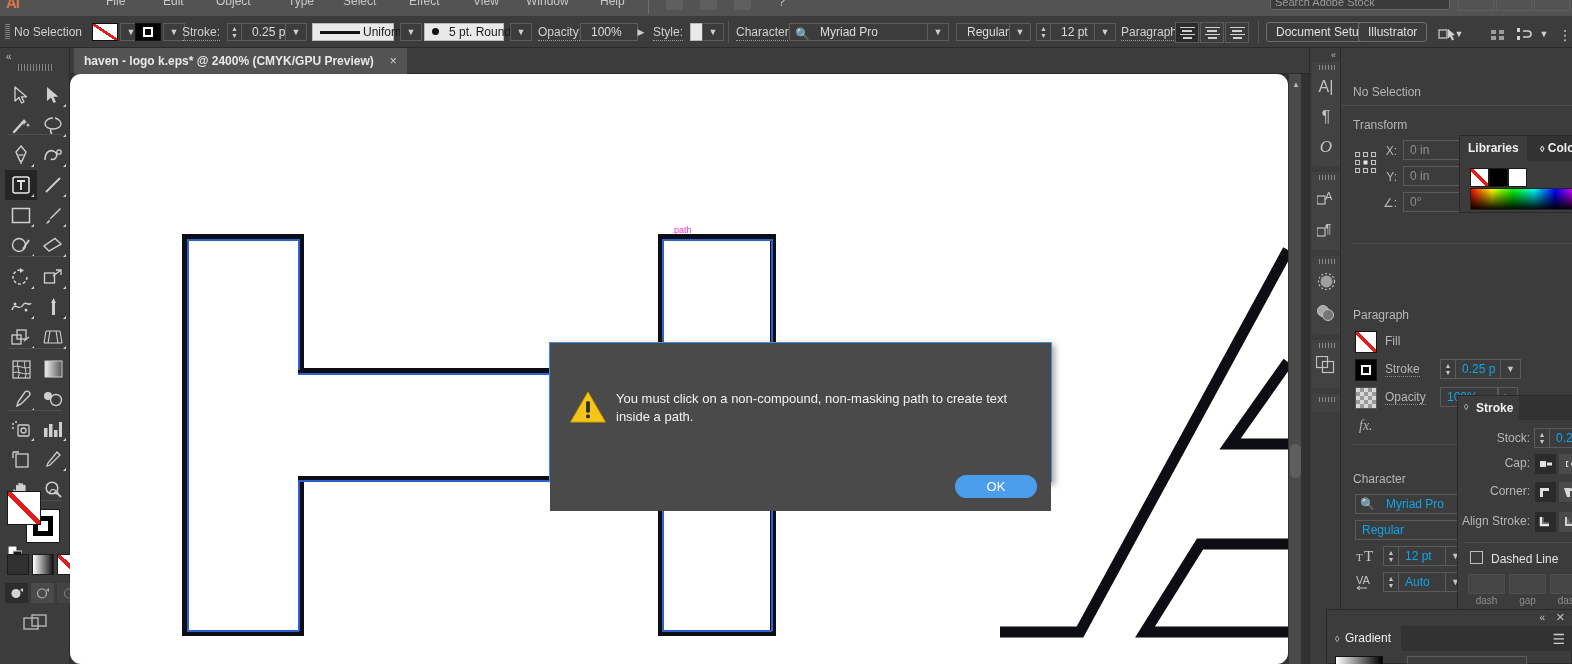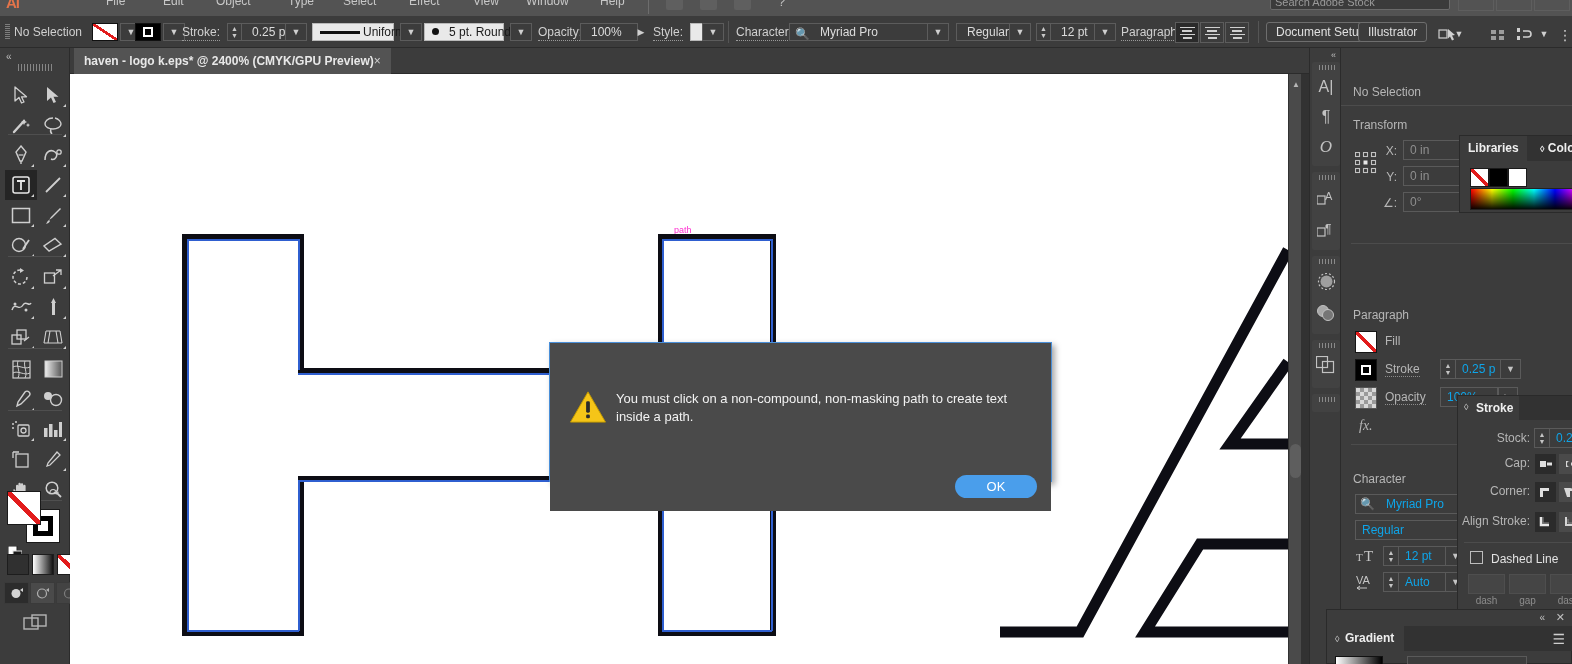--- a/index.html
+++ b/index.html
@@ -138,28 +138,28 @@
   }
   .drawbtn.sel{ background:#2c2c2c; }
 
   
   #tabbar{
     left:70px; top:48px; width:1502px; height:26px; background:#3c3c3c;
     border-bottom:1px solid #2b2b2b;
   }
   #doctab{
     position:absolute; left:4px; top:0; height:26px; background:#535353;
-    padding:4px 10px; display:flex; align-items:center; 
+    padding:4px 10px; display:flex; align-items:center; gap:16px;
   }
   #doctab .title{ font-size:12px; font-weight:bold; color:#e8e8e8; white-space:nowrap; }
   #doctab .close{ font-size:12px; color:#d0d0d0; }
 
   
   #canvas{
-    left:70px; top:74px; width:1218px; height:590px; background:#ffffff; overflow:hidden;
+    left:70px; top:74px; width:1218px; height:590px; background:#ffffff; overflow:hidden;border-radius:11px;
   }
   #vscroll{
     left:1288px; top:74px; width:13px; height:590px; background:#4a4a4a;
     border-left:1px solid #323232;
   }
   #vscroll .arrow{ position:absolute; left:3px; top:6px; font-size:8px; color:#b6b6b6;}
   #vscroll .thumb{
     position:absolute; left:1px; top:370px; width:11px; height:34px;
     background:#5e5e5e; border-radius:6px;
   }
@@ -270,21 +270,21 @@
 
   
   #gradpanel{
     position:absolute; left:1326px; top:609px; width:246px; height:55px;
     background:#3c3c3c; border:1px solid #2a2a2a; z-index:31;
   }
   #gradpanel .bar{ position:absolute; left:0; top:0; width:246px; height:16px; background:#3c3c3c;}
   #gradpanel .gtabs{ position:absolute; left:0; top:16px; width:246px; height:25px; background:#323232;}
   #gradpanel .gtab{
     position:absolute; left:0; top:0; height:25px; line-height:25px; padding:0 10px 0 18px;
-    font-size:12px; font-weight:bold; color:#efefef; background:#3c3c3c;
+    font-size:12px; font-weight:normal; color:#efefef; background:#3c3c3c;
   }
   #gradpanel .gswatch{
     position:absolute; left:8px; top:46px; width:48px; height:22px;
     background:linear-gradient(to right,#ffffff,#000000); border:1px solid #111;
   }
   #gradpanel .gfield{
     position:absolute; left:80px; top:46px; width:120px; height:20px;
     background:#3c3c3c; border:1px solid #5a5a5a;
   }
   #dialog{

